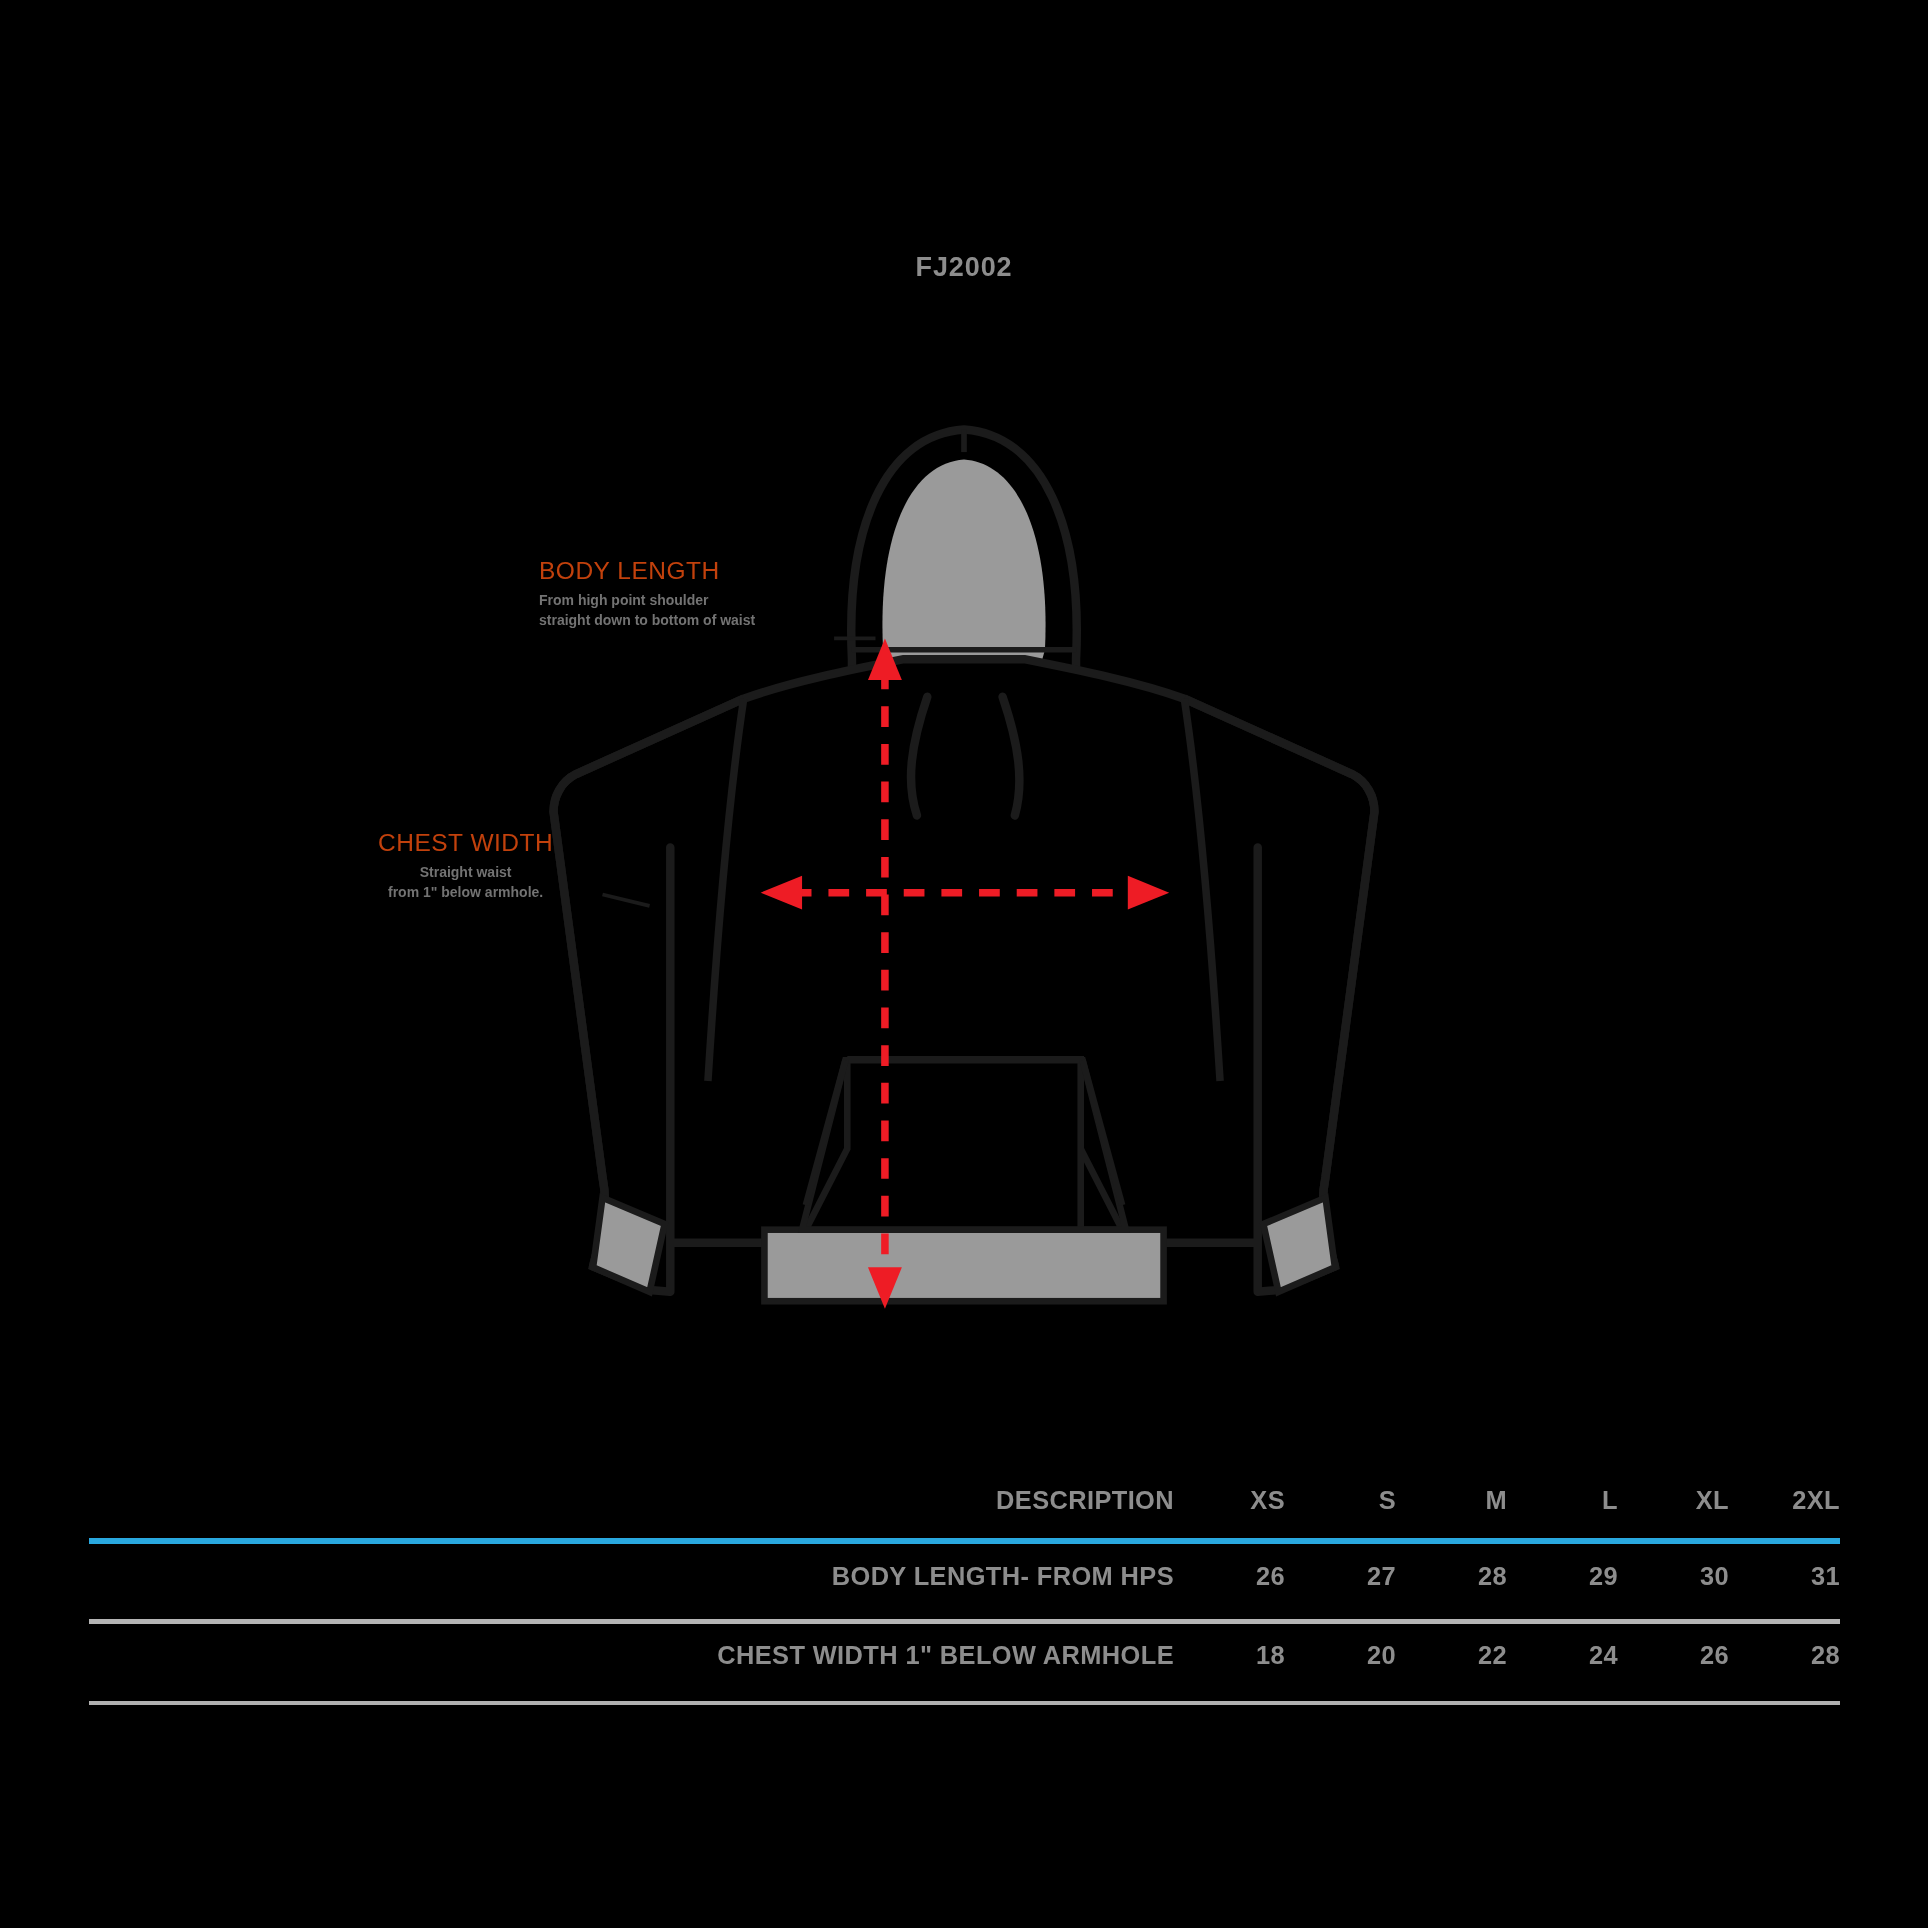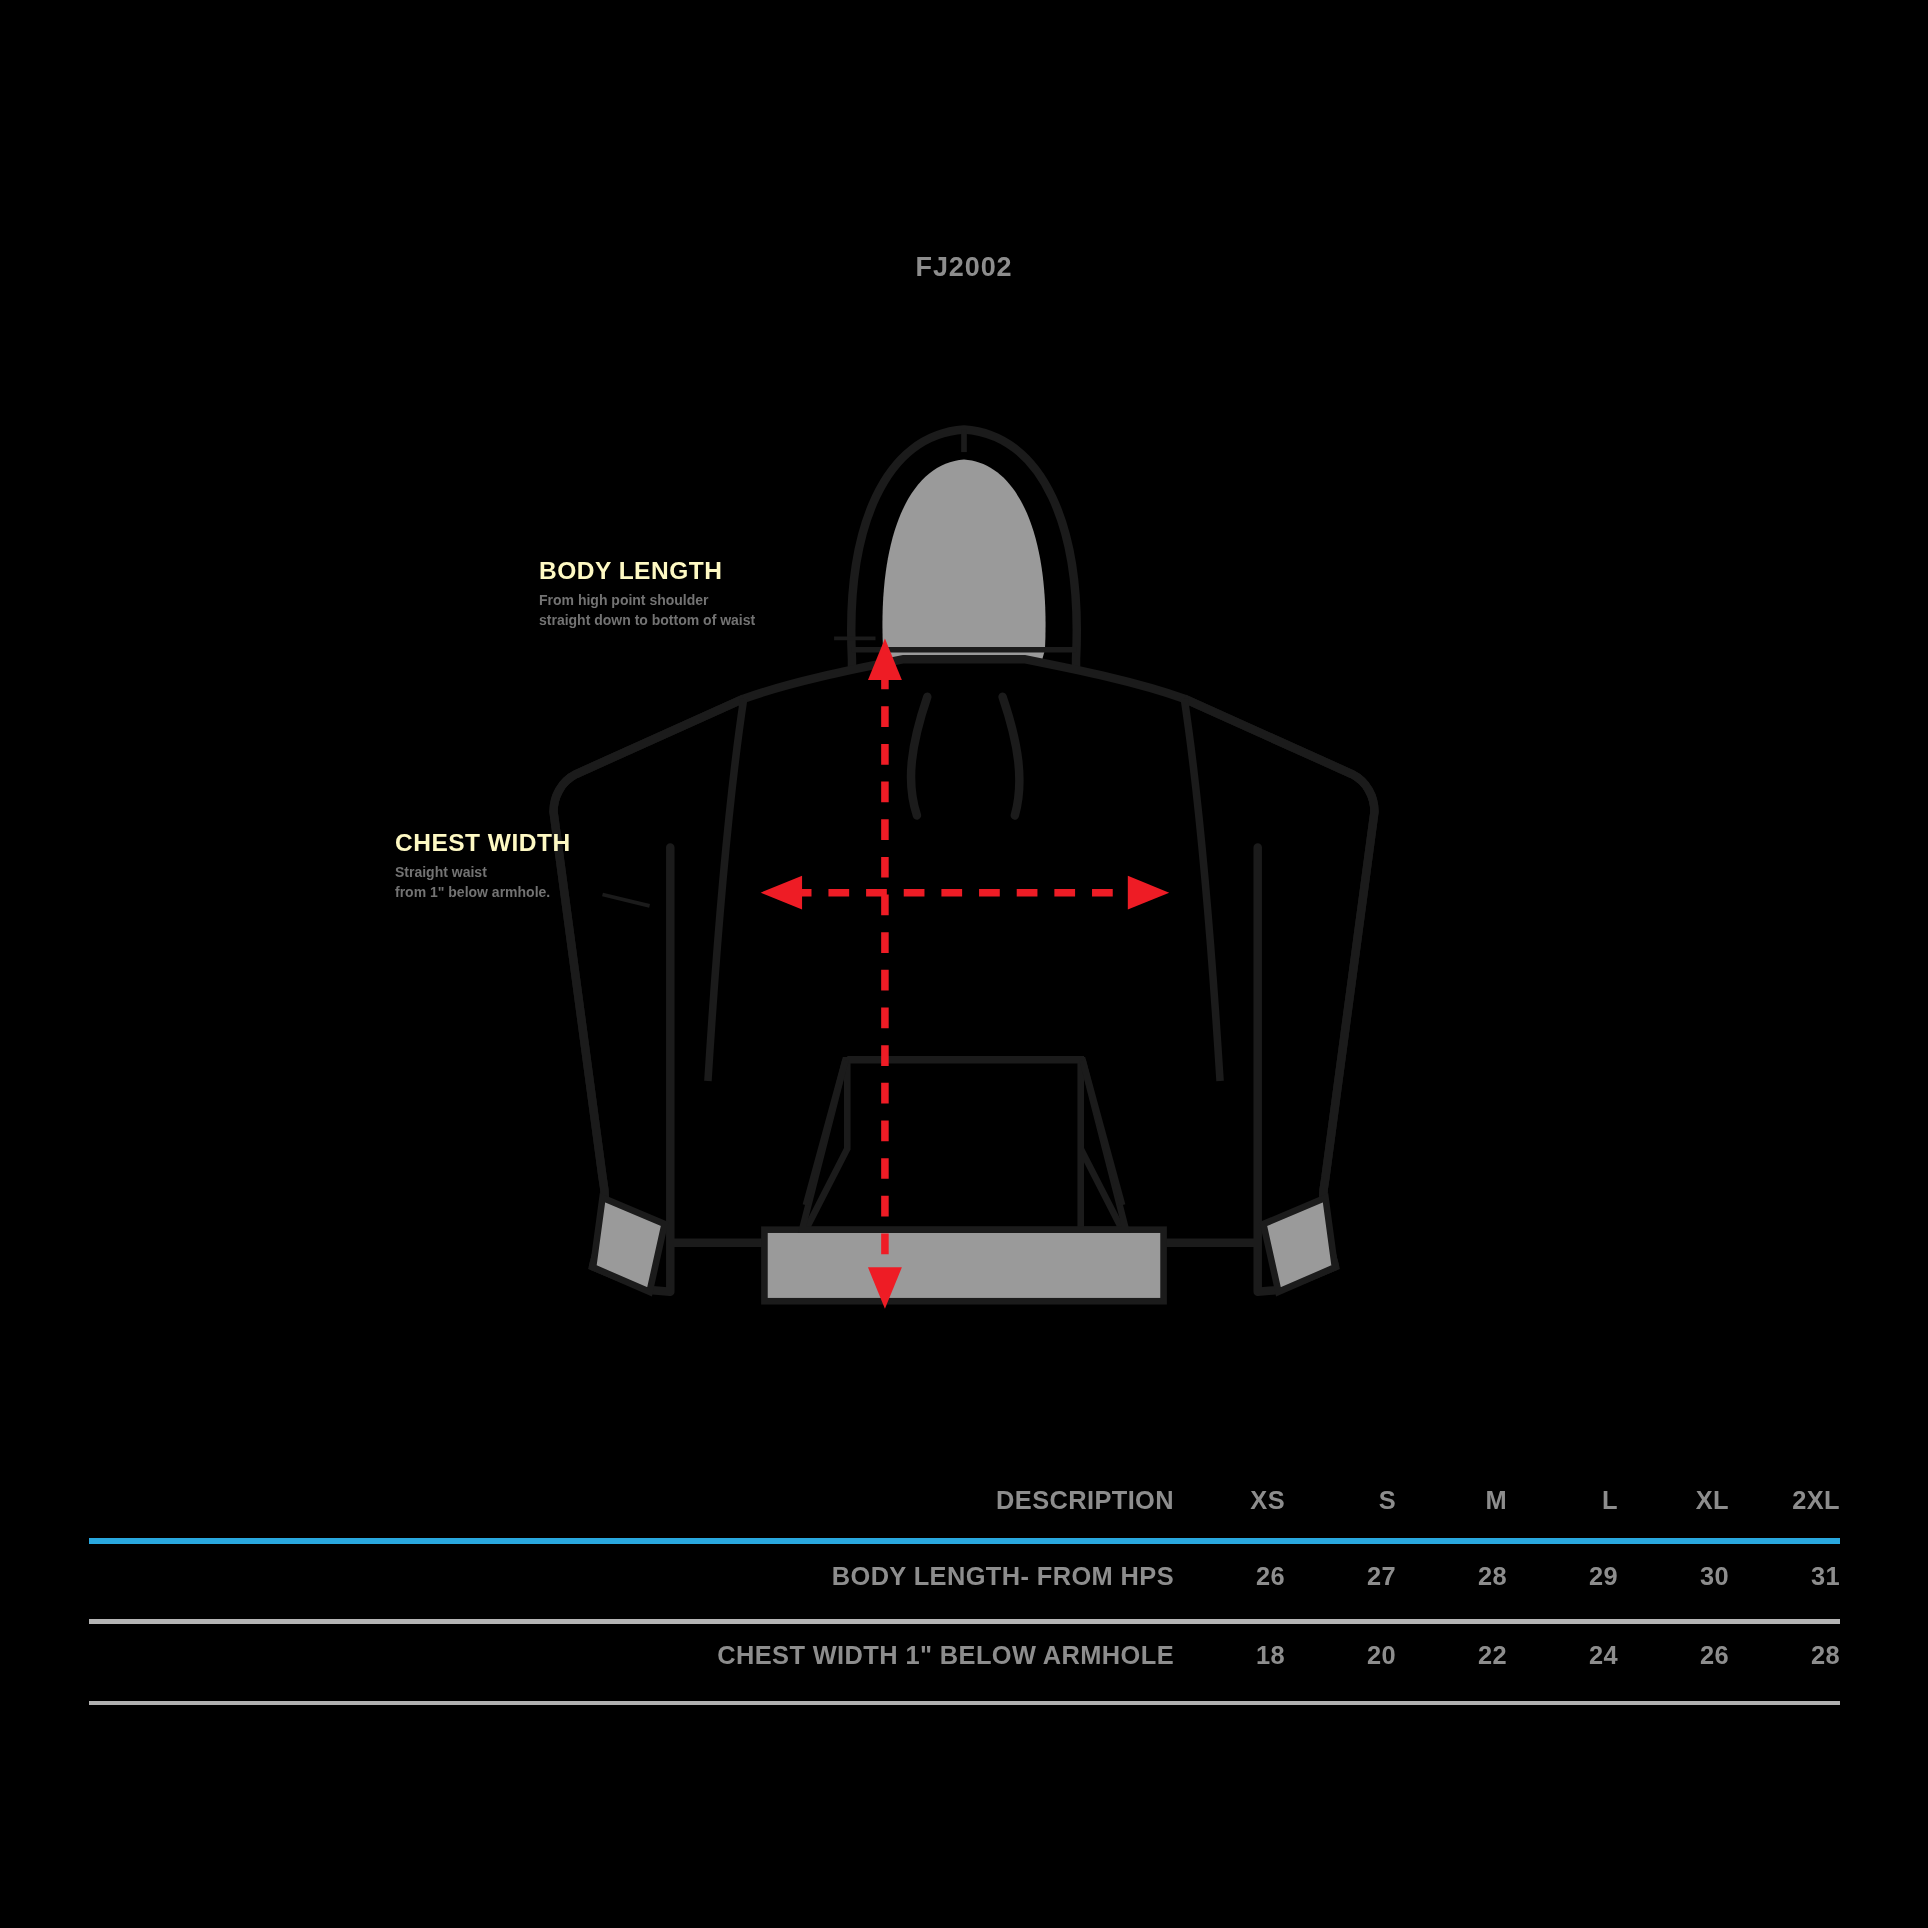--- a/index.html
+++ b/index.html
@@ -30,35 +30,35 @@
     font-weight: bold;
     letter-spacing: 0.9px;
     color: #8d8d8d;
   }
   
   .callout {
     position: absolute;
   }
   .callout .c-title {
     font-size: 24.5px;
-    font-weight: bold;
+    font-weight: normal;
     letter-spacing: 0.5px;
-    color: #fef9c3;
+    color: #c2410c;
     white-space: nowrap;
     margin-bottom: 4.7px;
   }
   .callout .c-sub {
     font-size: 14px;
     font-weight: bold;
     line-height: 1.45;
     color: #737373;
     white-space: nowrap;
   }
   #callout-body-length { top: 557px; left: 539px; }
-  #callout-chest-width { top: 829px; left: 395px; }
+  #callout-chest-width { top: 829px; left: 378px; text-align: center; }
 
   
   .illo {
     position: absolute;
     top: 0; left: 0;
     width: 1928px;
     height: 1469px;
   }
   
   .size-table {

